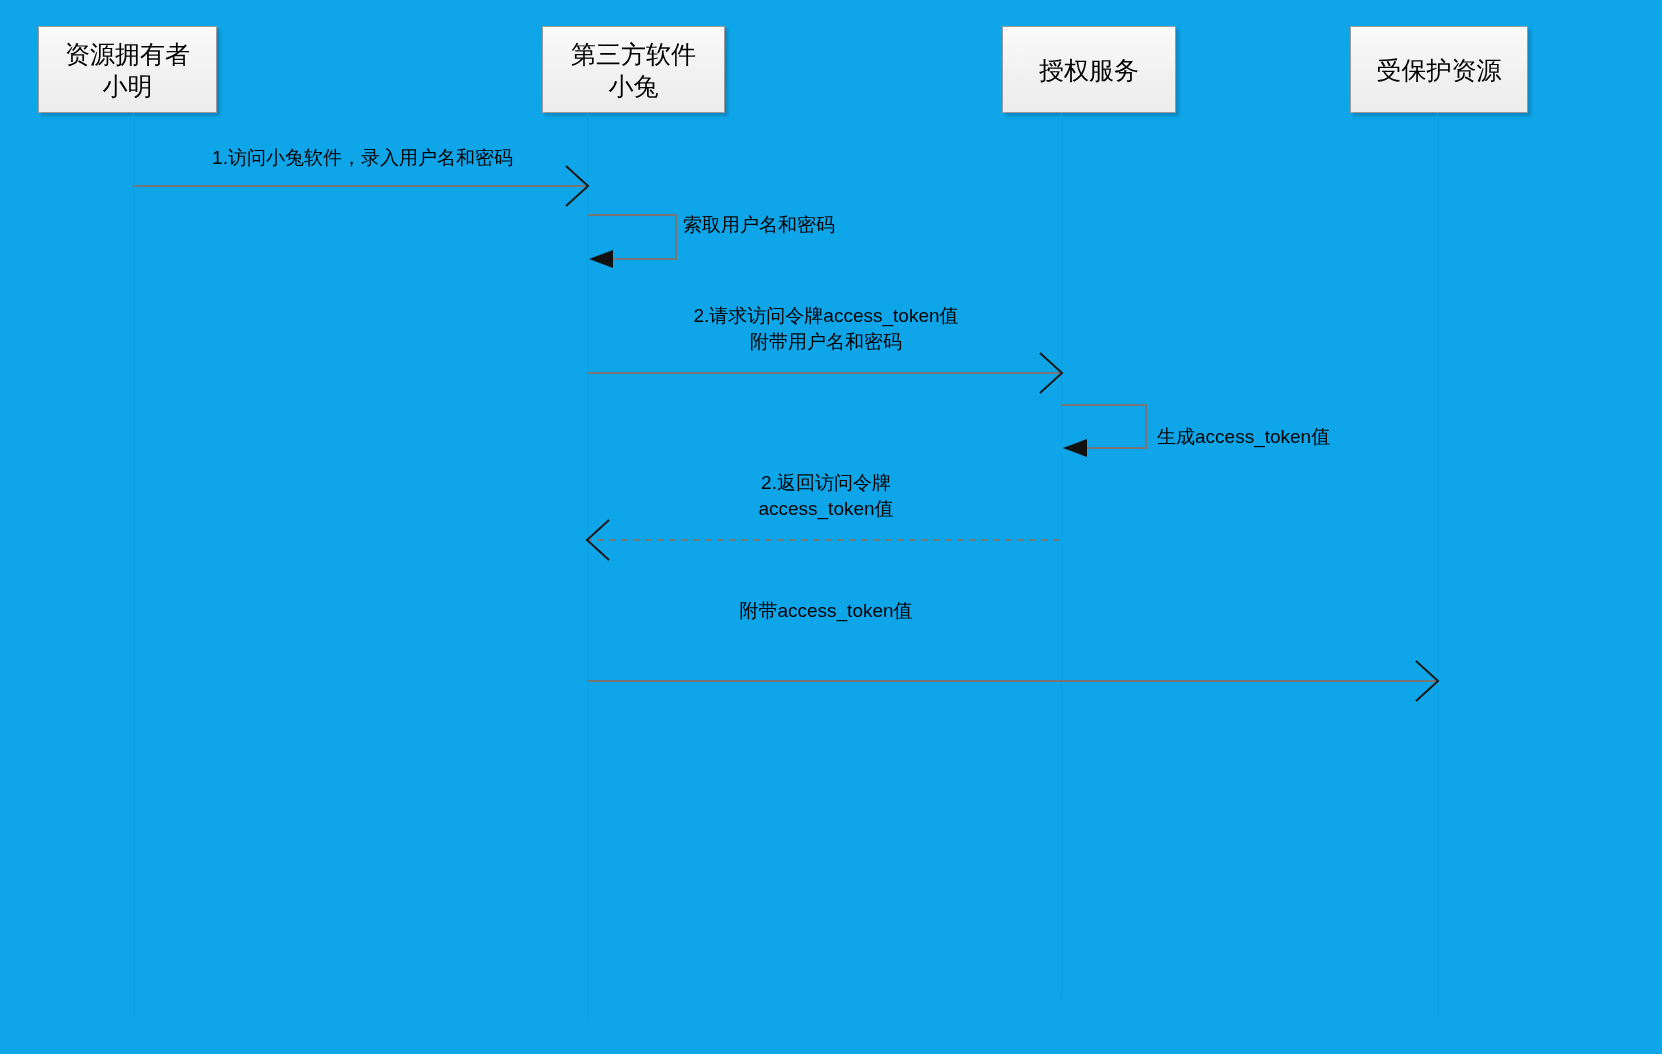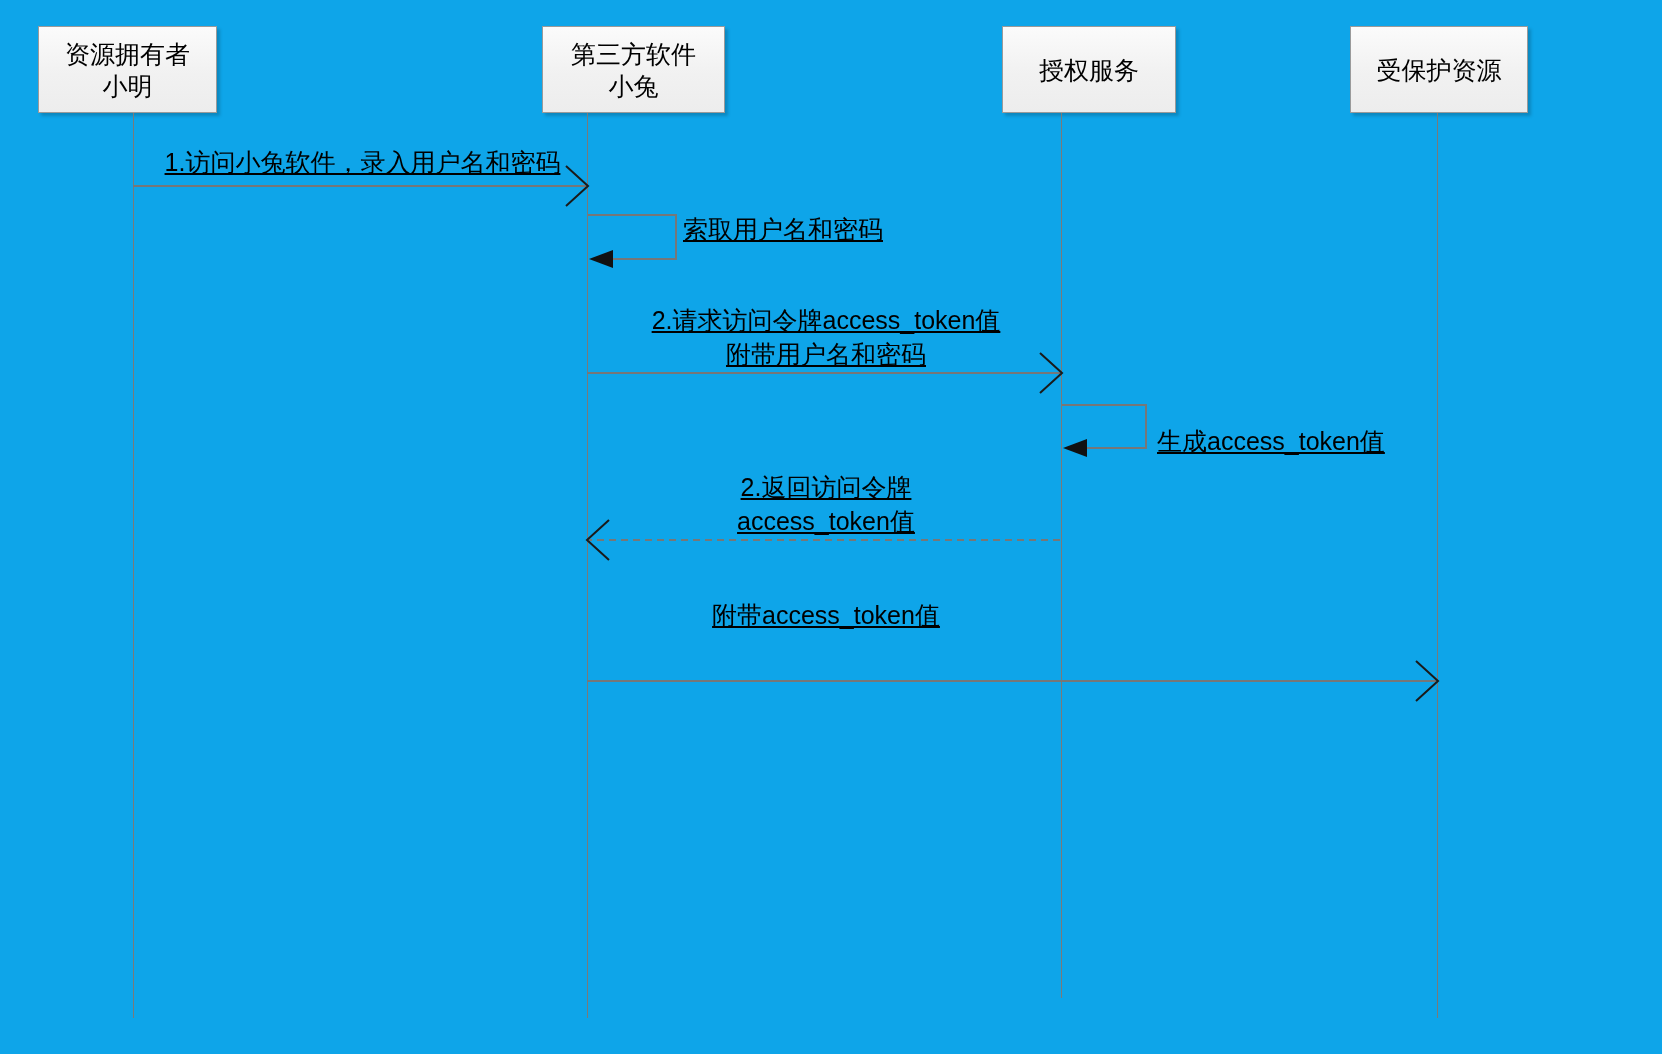--- a/index.html
+++ b/index.html
@@ -44,26 +44,25 @@
   .lifeline {
     position: absolute;
     width: 1px;
     background: #7a7a7a;
   }
 
   
   .msg-label {
     position: absolute;
     color: #000000;
-    font-size: 25px;
+    font-size: 19px;
     line-height: 1.36;
     text-align: center;
     white-space: nowrap;
     user-select: none;
-    text-decoration: underline;
   }
   .msg-label.left   { text-align: left; }
 
   
   svg.arrows {
     position: absolute;
     left: 0;
     top: 0;
     width: 1662px;
     height: 1054px;

